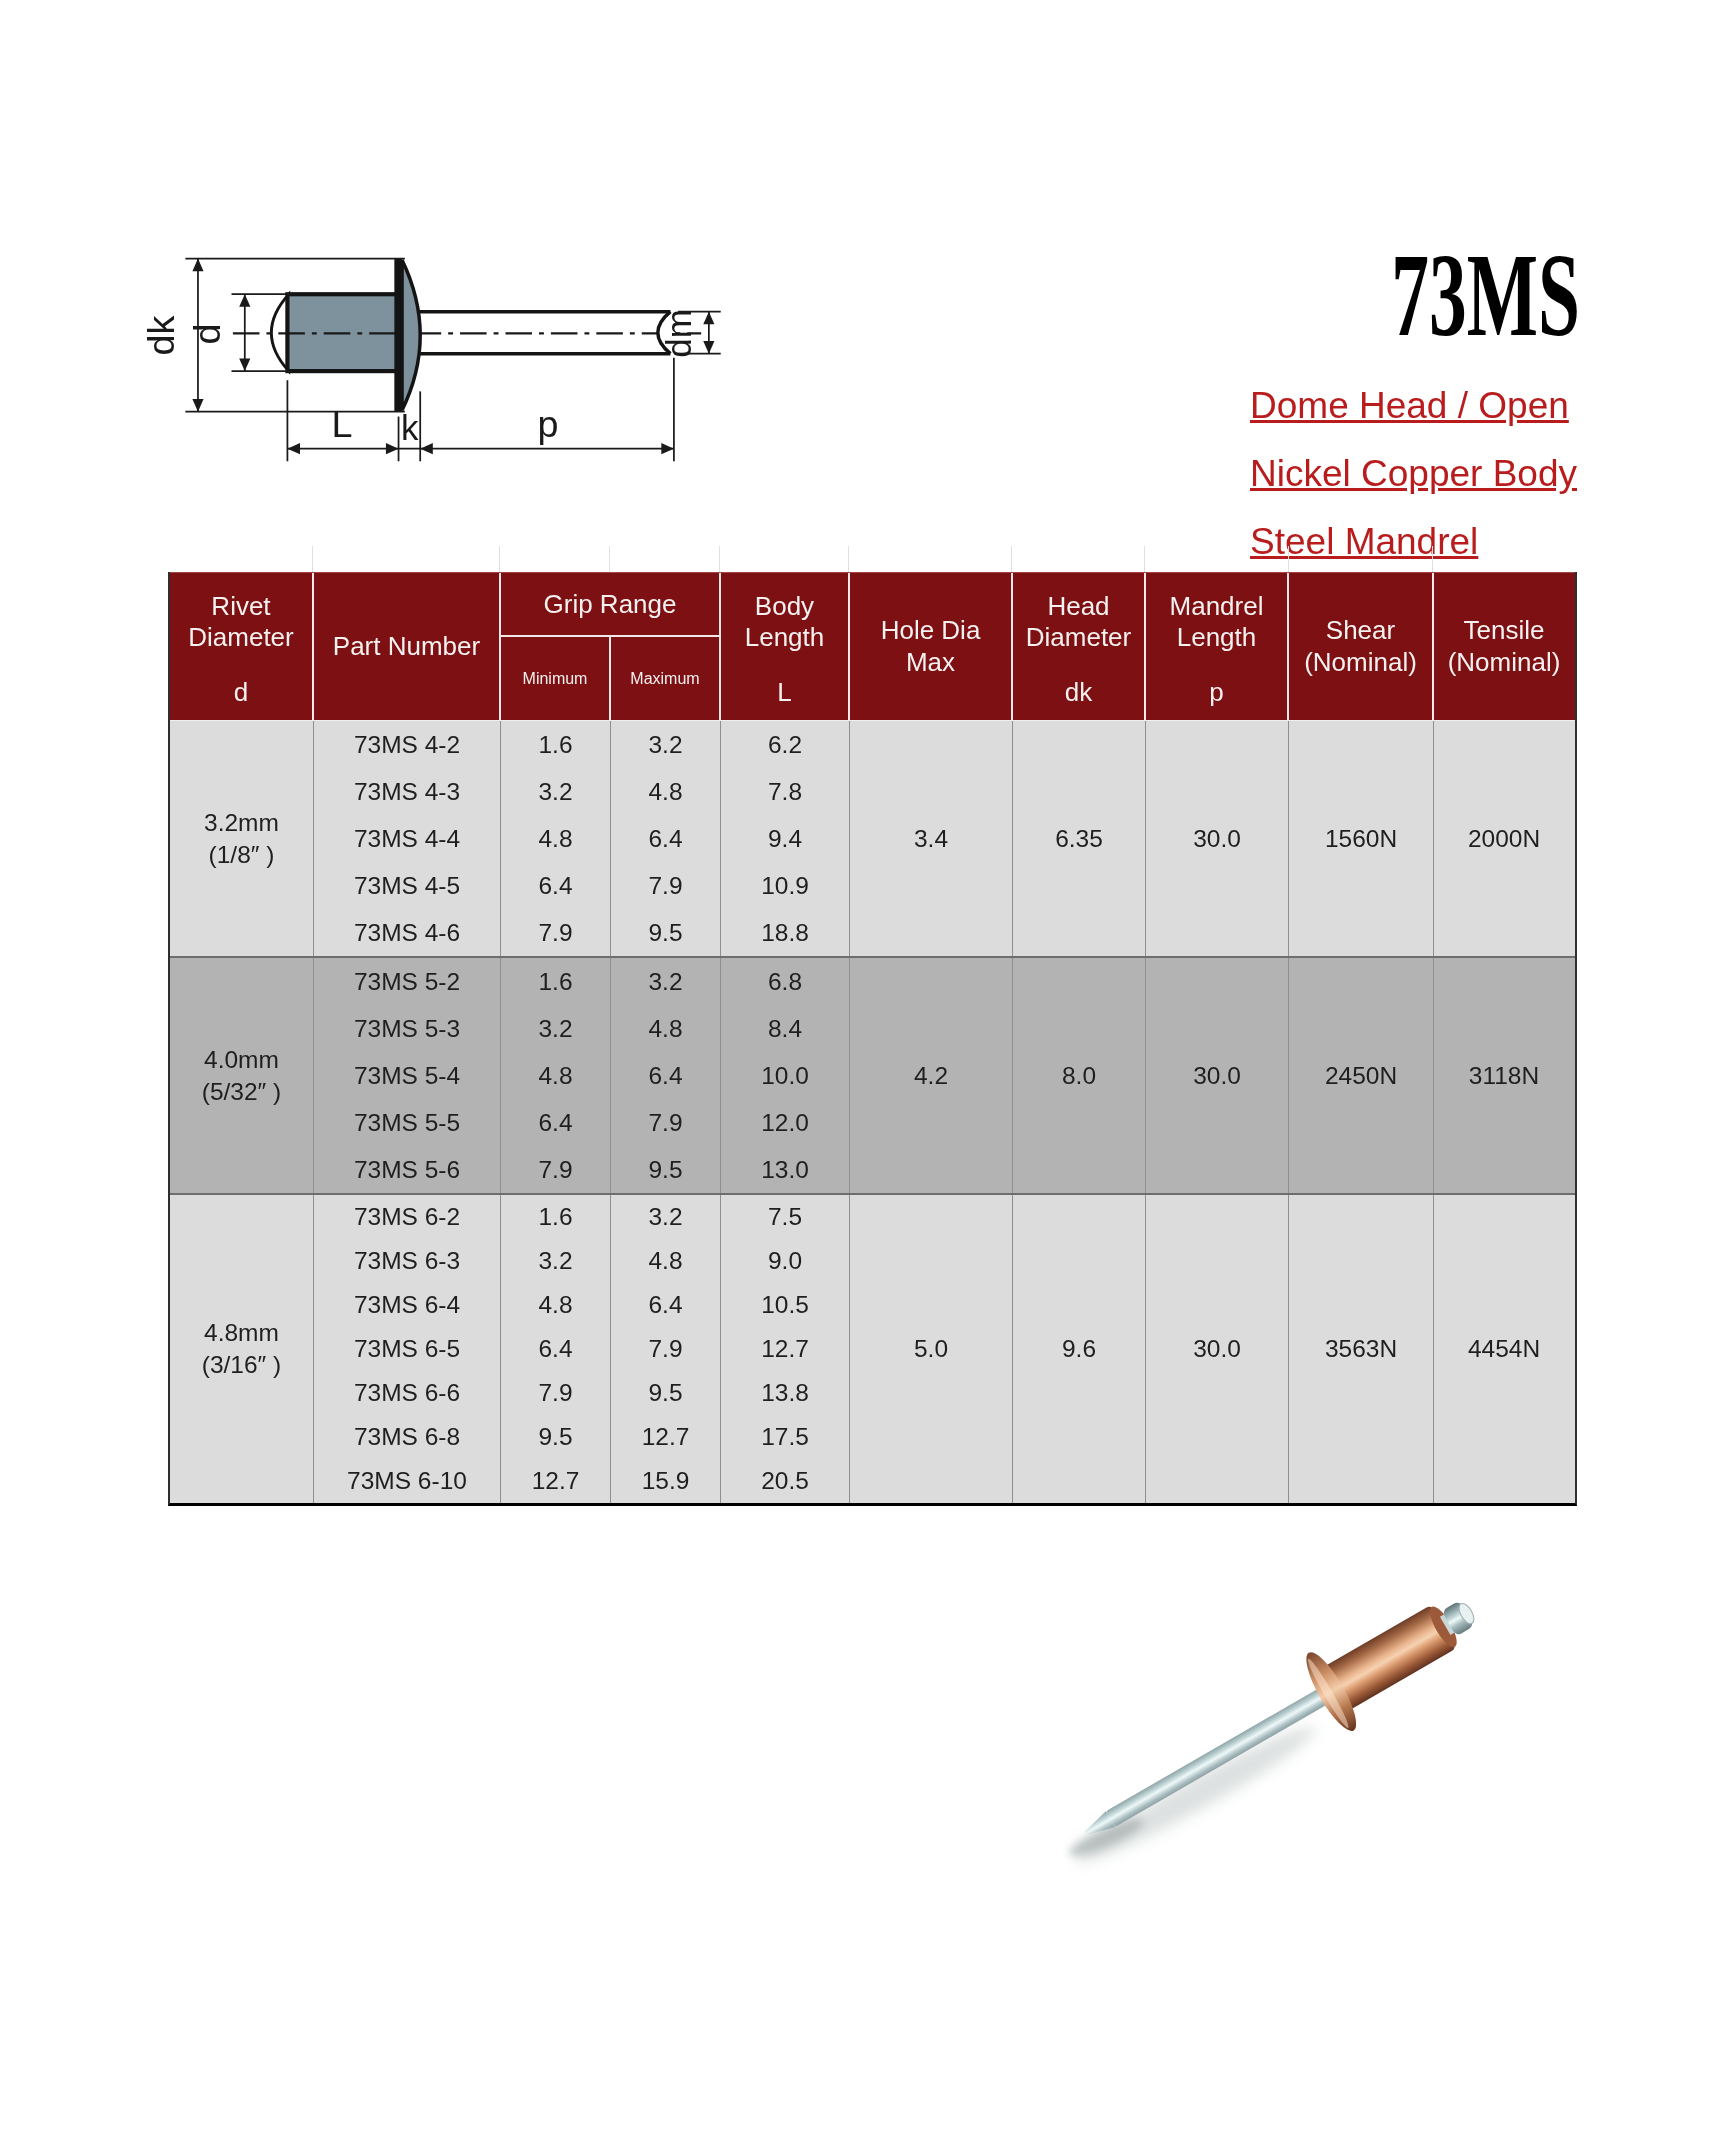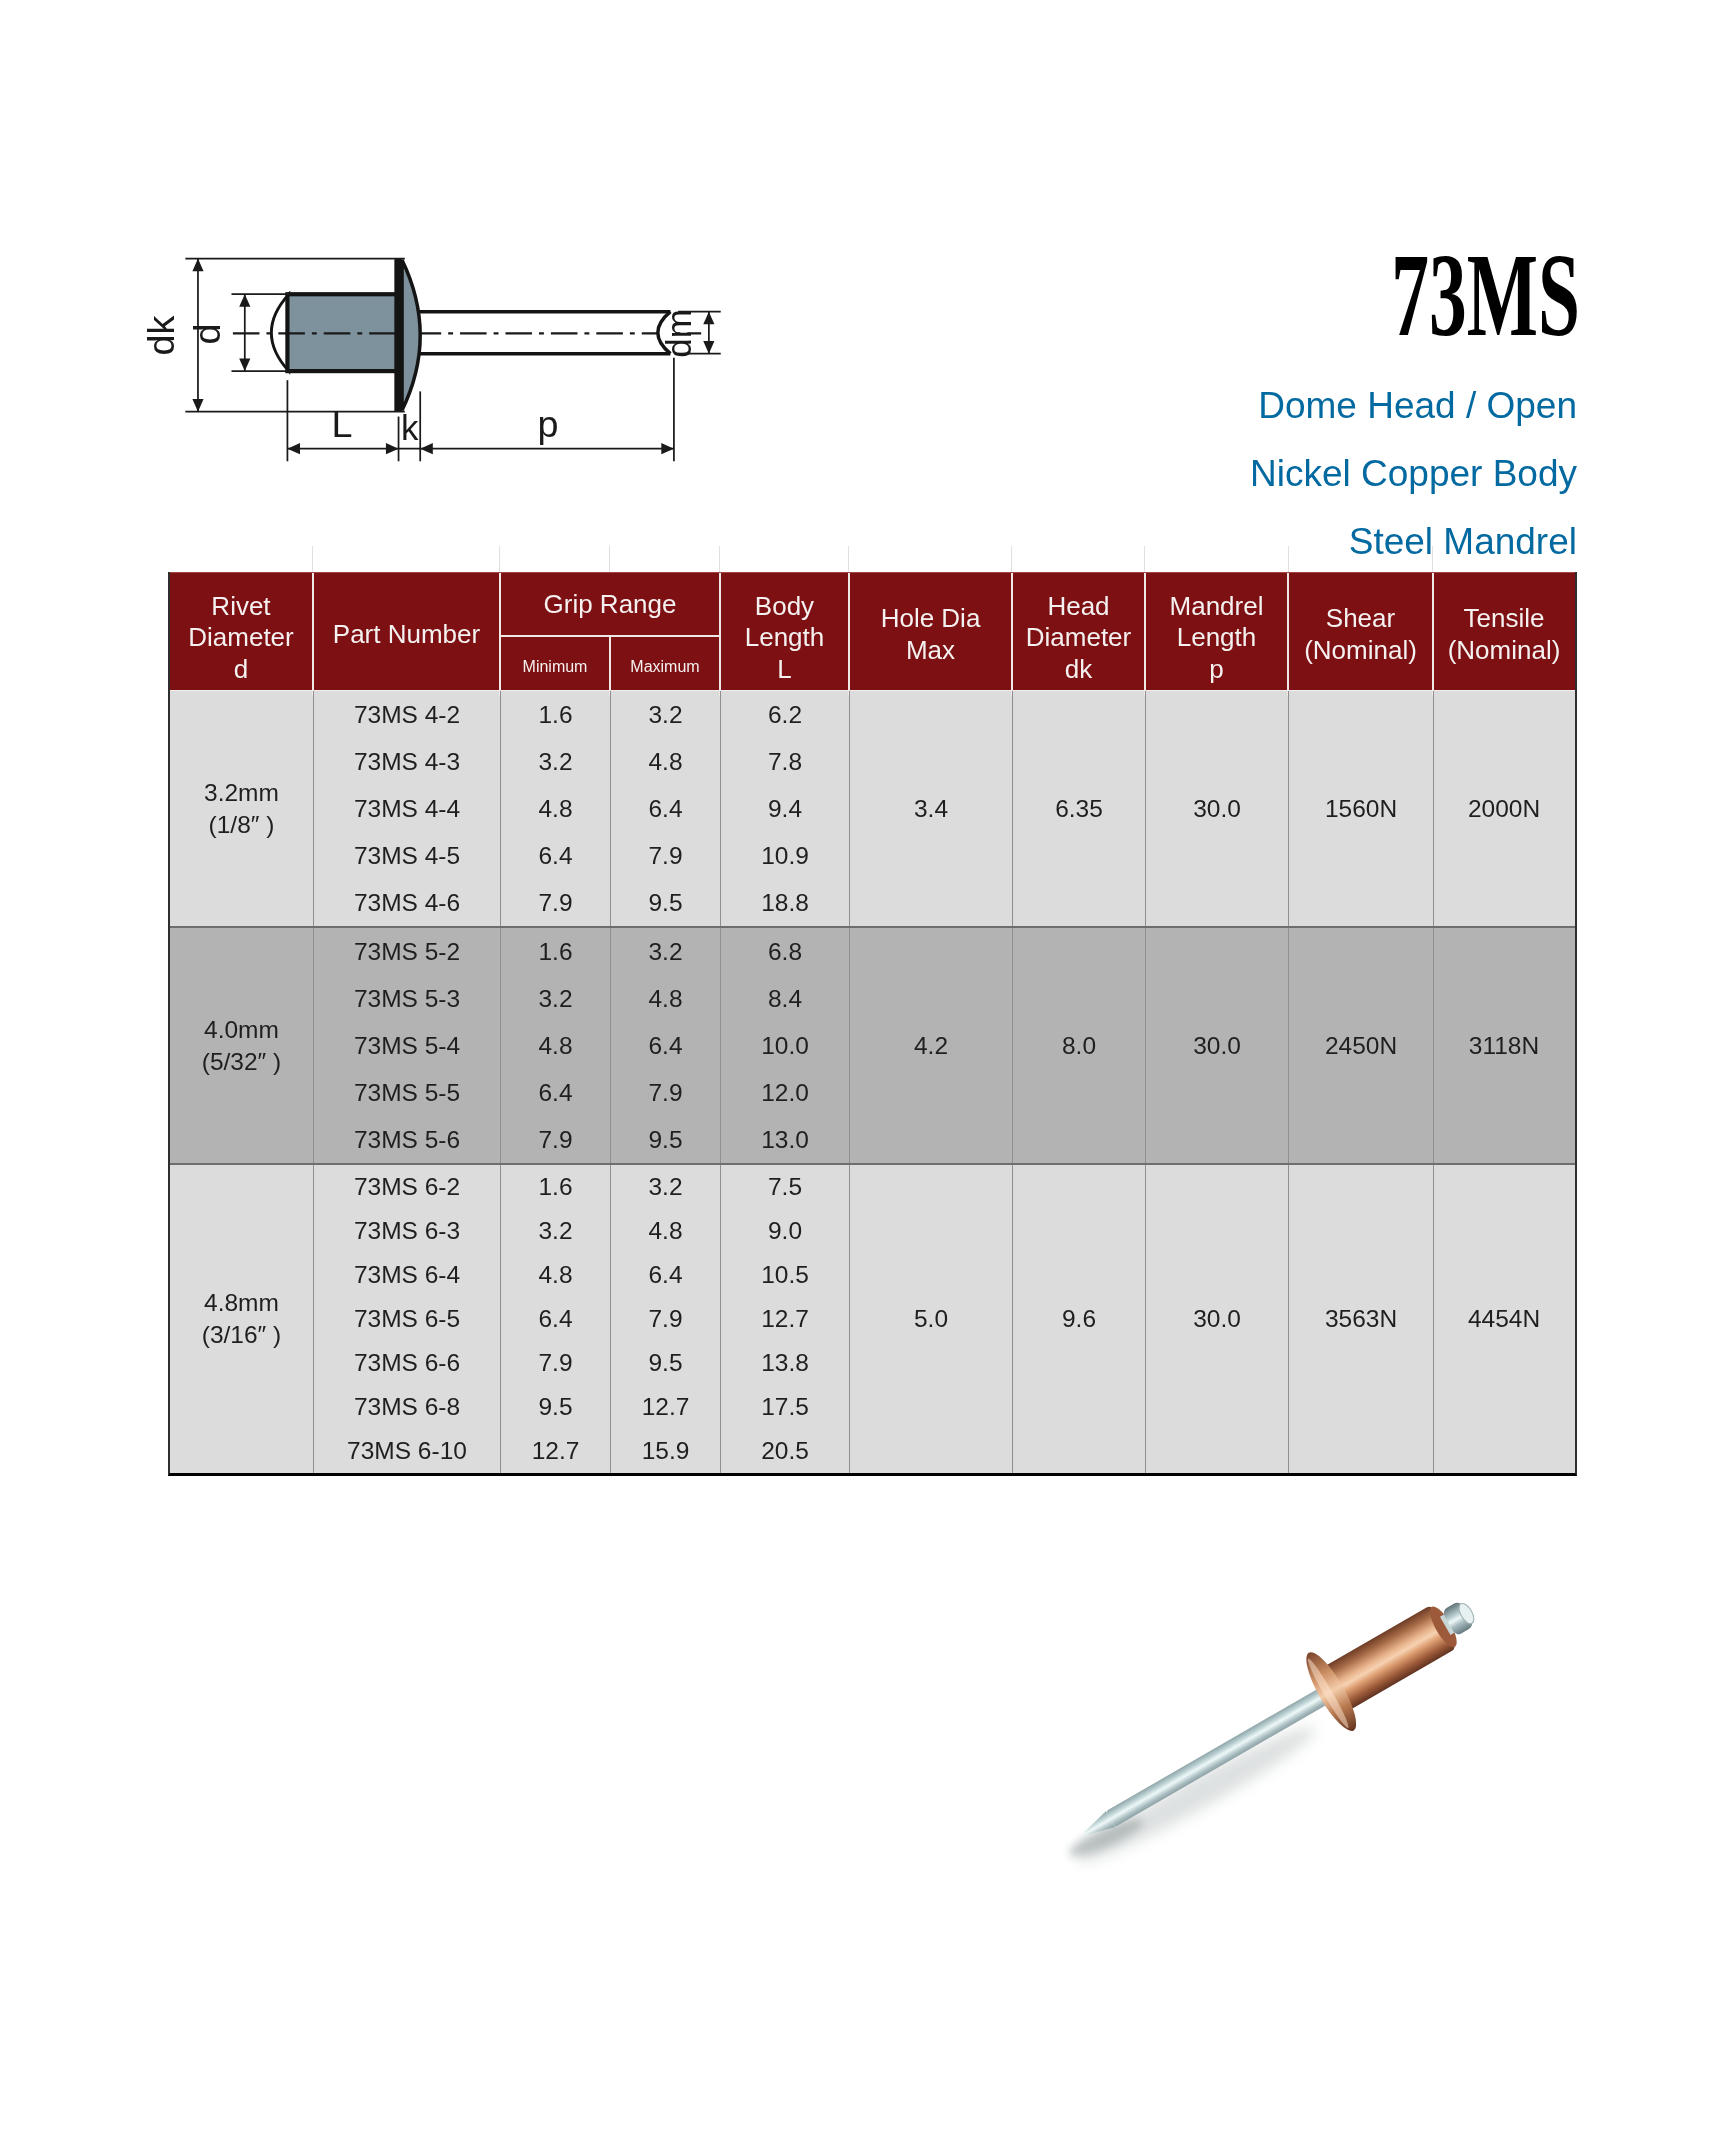--- a/index.html
+++ b/index.html
@@ -9,34 +9,34 @@
     font-family:"Liberation Sans", sans-serif; overflow:hidden;
   }
 
   
   .title-block { position:absolute; top:243px; right:155px; text-align:right; }
   .product-code {
     font-family:"Liberation Serif", serif; font-weight:bold; font-size:118px;
     line-height:105px; color:#000; transform:scaleX(0.64); transform-origin:100% 50%;
     white-space:nowrap;
   }
-  .subtitle { position:absolute; top:372px; right:158px; text-align:right;
-    font-size:37px; line-height:68px; color:#0369a1; white-space:nowrap; }
+  .subtitle { position:absolute; top:372px; right:158px; 
+    font-size:37px; line-height:68px; color:#b91c1c; white-space:nowrap;text-decoration:underline; }
 
   
   .diagram { position:absolute; left:0; top:0; }
 
   
   .spec-table {
     position:absolute; left:168px; top:572px; width:1409px;
     border-left:2.1px solid #2e2e2e; border-right:2.1px solid #2e2e2e;
     border-bottom:3.5px solid #000;
   }
   :root { --cols:144px 187px 110px 110px 129px 163px 133px 143px 145px 140px; }
-  .thead { display:grid; grid-template-columns:var(--cols); height:118px;
+  .thead { display:grid; grid-template-columns:var(--cols); height:148px;
     background:#7d1013; color:#f5f1f0; border-top:1.4px solid #a04848; }
   .hcell { border-right:2.1px solid #efe8e6; display:flex; flex-direction:column;
     align-items:center; text-align:center; font-size:26px; line-height:31.5px; }
   .hcell.sym { justify-content:space-between; padding:17.5px 0 11.2px; }
   .hcell.mid { justify-content:center; }
   .hcell.last { border-right:none; }
   .hs { font-size:26px; }
   .grip { grid-column:3 / span 2; border-right:2.1px solid #efe8e6;
     display:flex; flex-direction:column; font-size:26px; }
   .grip-top { height:64px; border-bottom:2.1px solid #efe8e6;

